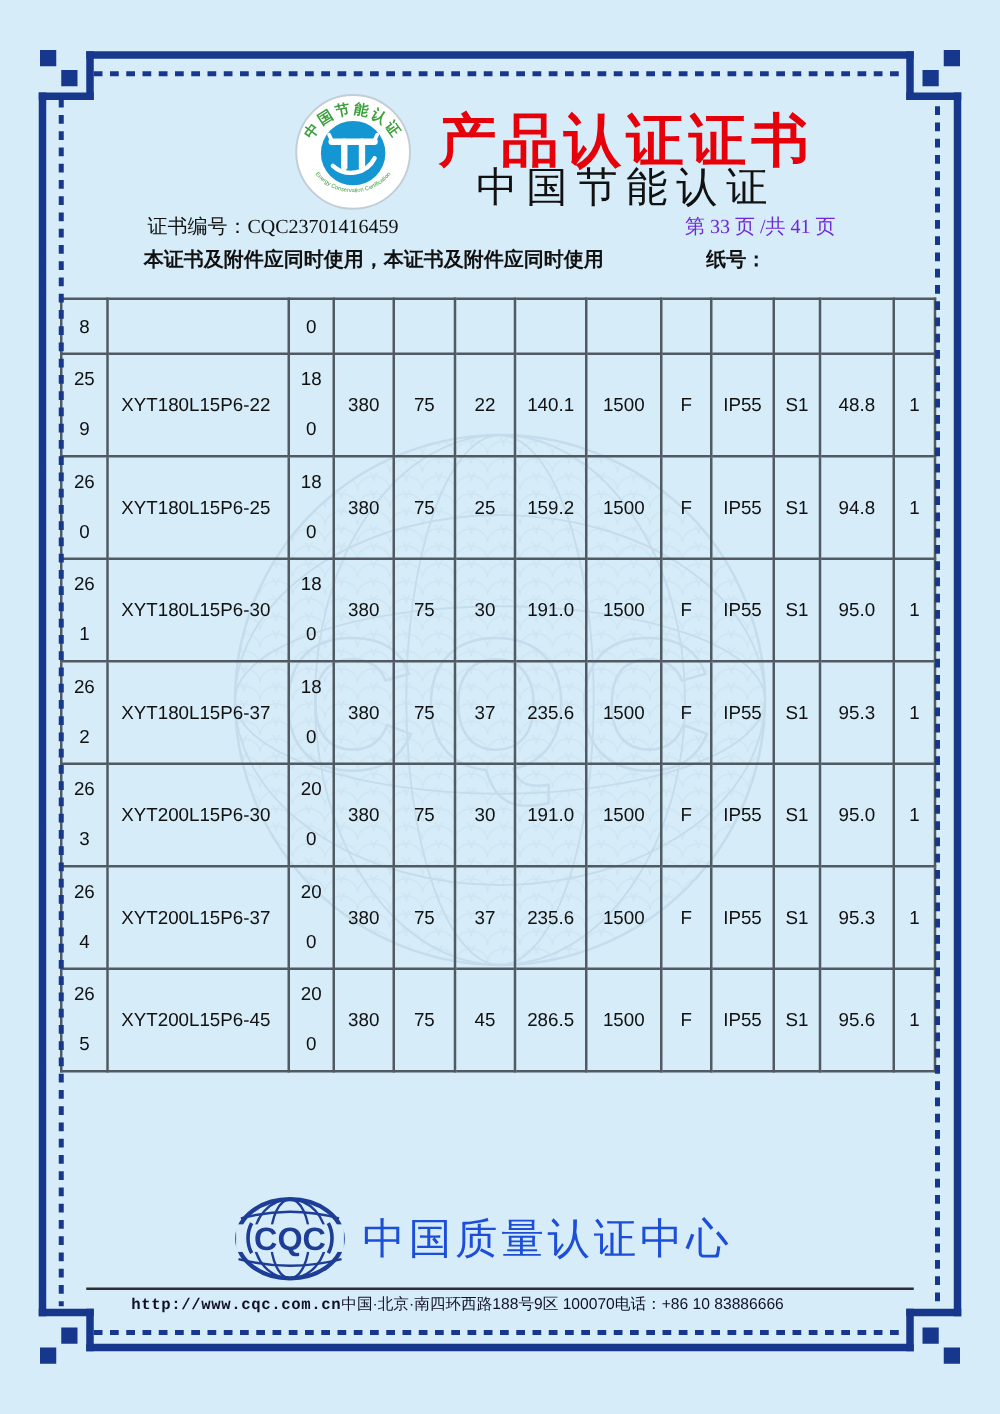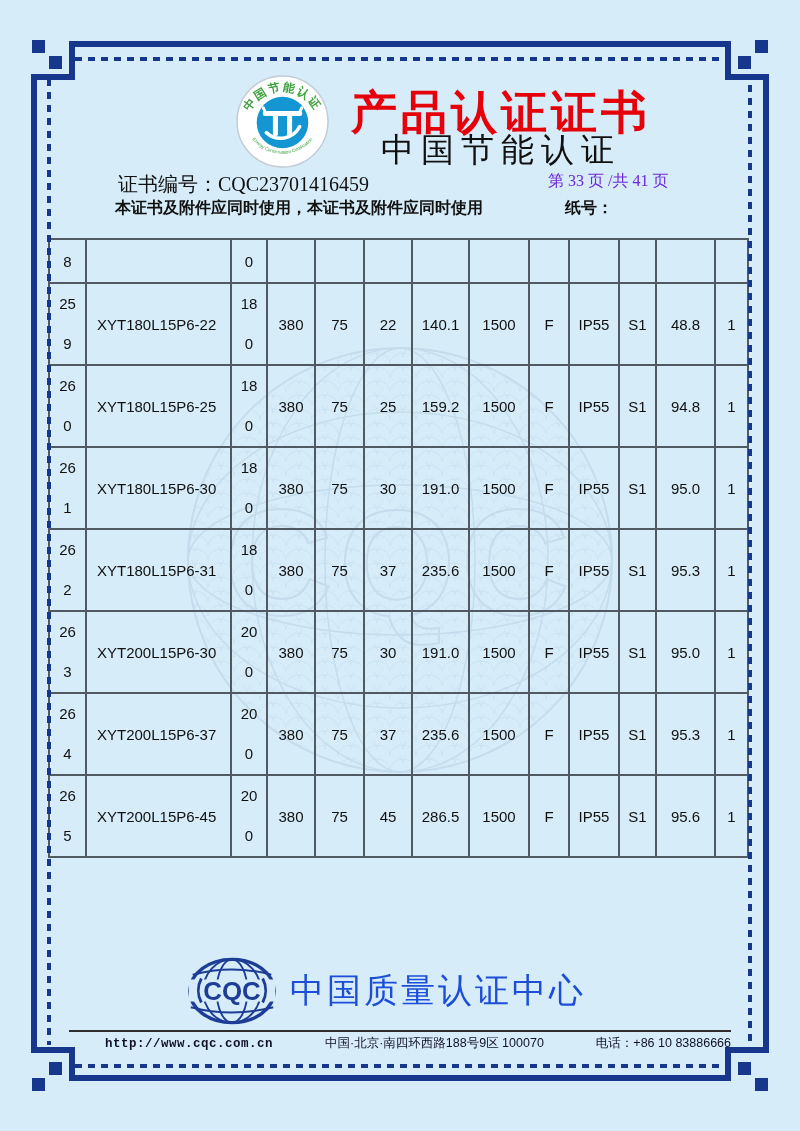--- a/index.html
+++ b/index.html
@@ -25,21 +25,21 @@
     position:absolute; left:336px; top:82px; width:330px; text-align:center;
     font-size:46px; font-weight:bold; letter-spacing:4px; color:#e6000a; z-index:2;
     font-family:"Liberation Sans", sans-serif;
   }
   .subtitle {
     position:absolute; left:336px; top:128px; width:330px; text-align:center;
     font-size:33px; font-weight:500; letter-spacing:7px; color:#111; z-index:2;
   }
   .meta-row1-left {
     position:absolute; left:118px; top:171px; font-family:"Liberation Serif", serif;
-    font-size:20px; color:#111; z-index:2;
+    font-size:16px; color:#111; z-index:2;
   }
   .meta-row1-right {
     position:absolute; left:548px; top:171px; font-family:"Liberation Serif", serif;
     font-size:16px; color:#6d28d9; z-index:2;
   }
   .meta-row2-left {
     position:absolute; left:115px; top:198px; font-size:16px; font-weight:bold; color:#111; z-index:2;
   }
   .meta-row2-right {
     position:absolute; left:565px; top:198px; font-size:16px; font-weight:bold; color:#111; z-index:2;
@@ -66,21 +66,21 @@
   .org {
     position:absolute; left:186px; top:954px; height:74px;
     display:flex; align-items:center; gap:12px; z-index:2;
   }
   .org-name { font-size:34px; letter-spacing:3px; color:#1d4ed8; white-space:nowrap; }
 
   
   .foot-rule { position:absolute; left:69px; top:1030px; width:662px; border-top:2px solid #2e2e2e; z-index:2; }
   .foot-bar {
     position:absolute; left:69px; top:1035px; width:662px;
-    display:flex; justify-content:space-between; align-items:center;
+    display:flex; justify-content:flex-start; align-items:center;
     font-size:12.5px; color:#10102a; z-index:2; white-space:nowrap;padding-left:36px;
   }
   .foot-web { font-family:"Liberation Mono", monospace; font-weight:bold; letter-spacing:0.5px; }
 </style>
 </head>
 <body>
 
 <div class="page">
 
   <svg class="watermark" width="800" height="1131" viewBox="0 0 800 1131">
@@ -245,21 +245,21 @@
           <td class="c-speed">1500</td>
           <td class="c-insulation">F</td>
           <td class="c-ip">IP55</td>
           <td class="c-duty">S1</td>
           <td class="c-efficiency">95.0</td>
           <td class="c-count">1</td>
         </tr>
         <tr class="full">
           <td class="c-no">26
 2</td>
-          <td class="c-model">XYT180L15P6-31</td>
+          <td class="c-model">XYT180L15P6-37</td>
           <td class="c-size">18
 0</td>
           <td class="c-voltage">380</td>
           <td class="c-col5">75</td>
           <td class="c-power">37</td>
           <td class="c-current">235.6</td>
           <td class="c-speed">1500</td>
           <td class="c-insulation">F</td>
           <td class="c-ip">IP55</td>
           <td class="c-duty">S1</td>

